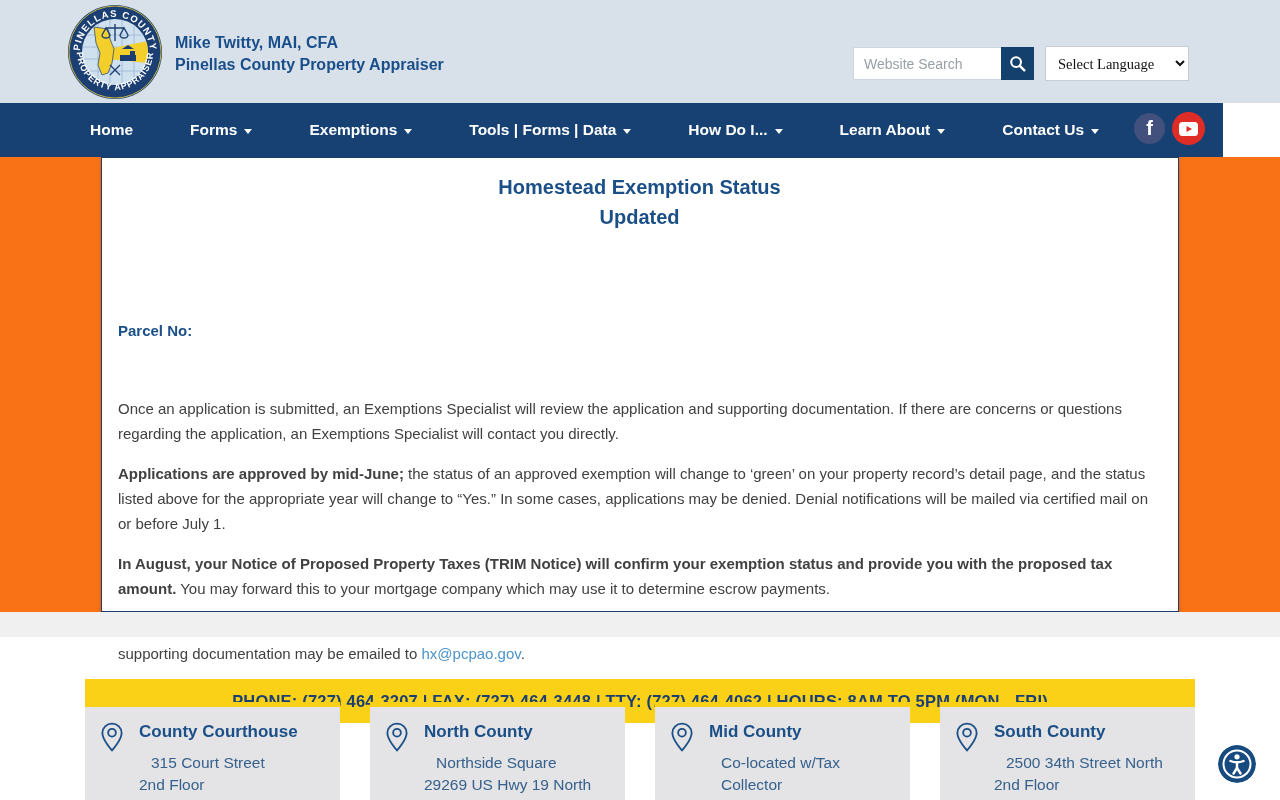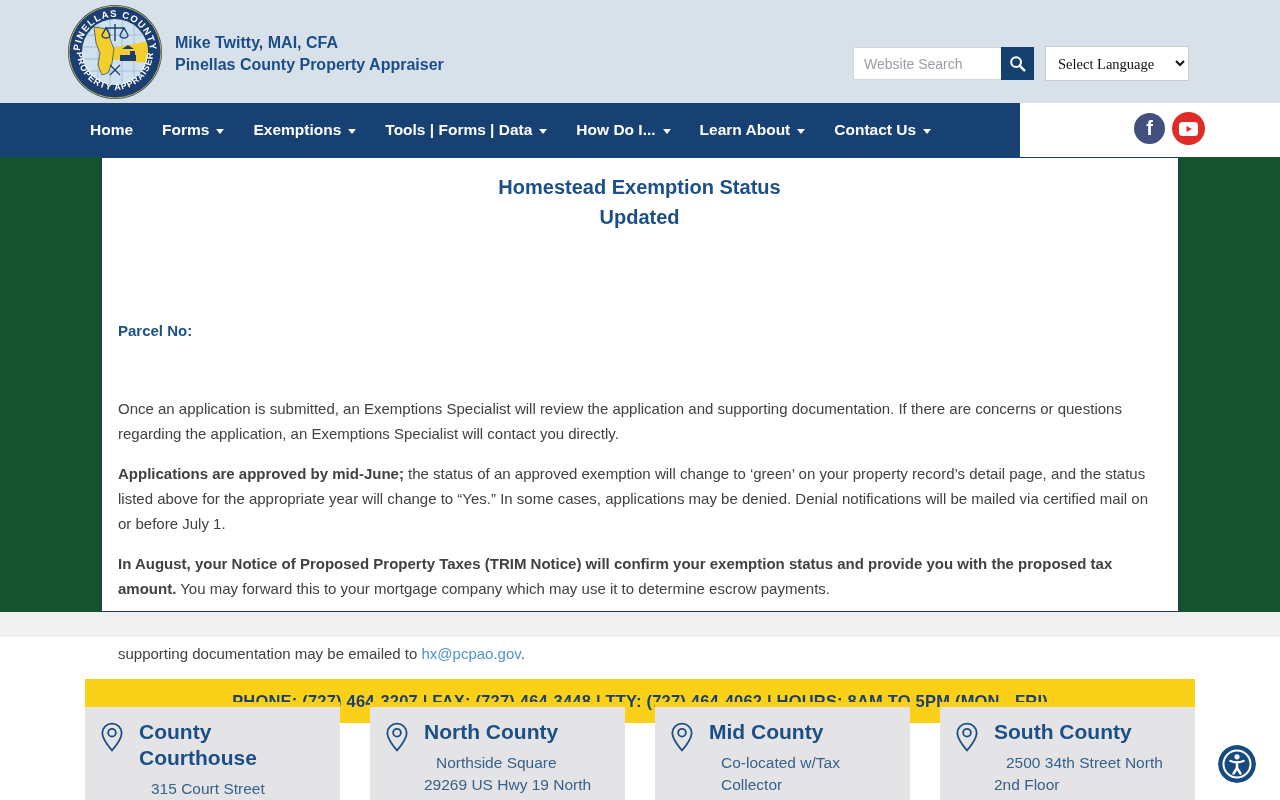--- a/index.html
+++ b/index.html
@@ -17,34 +17,34 @@
     padding:0 10px; font-size:14px; color:#555; background:#fff; outline:none;
     font-family:"Liberation Sans", sans-serif; }
   .search-input::placeholder { color:#9aa0a6; }
   .search-btn { width:33px; height:33px; background:#14406e; border:none; cursor:pointer;
     display:flex; align-items:center; justify-content:center; }
   .lang-select { position:absolute; left:1045px; top:46px; width:144px; height:35px;
     border:1px solid #c7cdd4; background:#fff; font-size:14.5px; color:#111;
     padding:0 8px; font-family:Liberation Serif, serif; }
 
   
-  .navbar { position:absolute; top:103px; left:0; width:1020px; height:54px; background:#164172;
-    display:flex; align-items:center; padding-left:90px; gap:29px; }
+  .navbar { position:absolute; top:103px; left:0; width:1223px; height:54px; background:#164172;
+    display:flex; align-items:center; padding-left:90px; gap:57px; }
   .nav-item { color:#fff; font-size:15.5px; font-weight:bold; cursor:pointer; white-space:nowrap;
     display:flex; align-items:center; }
   .caret { display:inline-block; width:0; height:0; border-left:4px solid transparent;
     border-right:4px solid transparent; border-top:5px solid #fff; margin-left:7px; margin-top:2px; }
   .social { position:absolute; right:75px; top:112px; display:flex; gap:7px; align-items:center; }
   .fb-circle { width:31px; height:31px; border-radius:50%; background:#42507e; color:#fff;
     display:flex; align-items:center; justify-content:center; font-size:20px; font-weight:bold; cursor:pointer; }
   .yt-circle { width:33px; height:33px; border-radius:50%; background:#df2c27;
     display:flex; align-items:center; justify-content:center; cursor:pointer; }
 
   
-  .main-area { position:absolute; top:157px; left:0; width:1280px; height:455px; background:#14532d; }
+  .main-area { position:absolute; top:157px; left:0; width:1280px; height:455px; background:#f97316; }
   .content-card { position:absolute; left:101px; top:0; width:1078px; height:455px; background:#fff;
     border:1px solid #1d3c6e; box-shadow:0 3px 4px rgba(0,0,0,0.18); padding:14px 17px 0 16px; }
   .card-heading { text-align:center; color:#1b4f87; font-size:20px; font-weight:600; line-height:30px; }
   .parcel-label { margin-top:90px; color:#1b4f87; font-size:15px; font-weight:bold; }
   .body-text { font-size:15px; color:#414042; line-height:25px; margin-top:15px; }
   .body-text.first { margin-top:57px; }
   .bold-lead { font-weight:bold; color:#414042; }
   .text-link { color:#4e94c8; text-decoration:none; cursor:pointer; }
 
   .gray-band { position:absolute; top:612px; left:0; width:1280px; height:25px; background:#f0f0f1; }
@@ -53,21 +53,21 @@
   .phone-bar { position:absolute; top:679px; left:85px; width:1110px; height:44px; background:#fad116;
     display:flex; align-items:center; justify-content:center; }
   .phone-bar-text { color:#1b3f71; font-size:16.5px; font-weight:bold; letter-spacing:0.2px; }
 
   
   .cards-row { position:absolute; top:702px; left:85px; width:1110px; display:flex; gap:30px; }
   .loc-card { flex:1; height:110px; background:#e4e4e6; border-top:5px solid #fad116;
     padding:12px 10px 0 14px; display:grid; grid-template-columns:40px 1fr; cursor:pointer; }
   .loc-pin { grid-column:1; margin-top:3px; }
   .loc-body { grid-column:2; }
-  .loc-title { color:#1b4f87; font-size:21px; font-weight:bold; line-height:26px; }
+  .loc-title { color:#1b4f87; font-size:17px; font-weight:bold; line-height:26px; }
   .loc-line { color:#36618c; font-size:15.5px; line-height:22px; }
   .loc-line.first { margin-top:7px;margin-left:12px; }
 
   
   .a11y-btn { position:absolute; left:1218px; top:745px; width:38px; height:38px; border-radius:50%;
     cursor:pointer; }
 </style>
 </head>
 <body>
 

